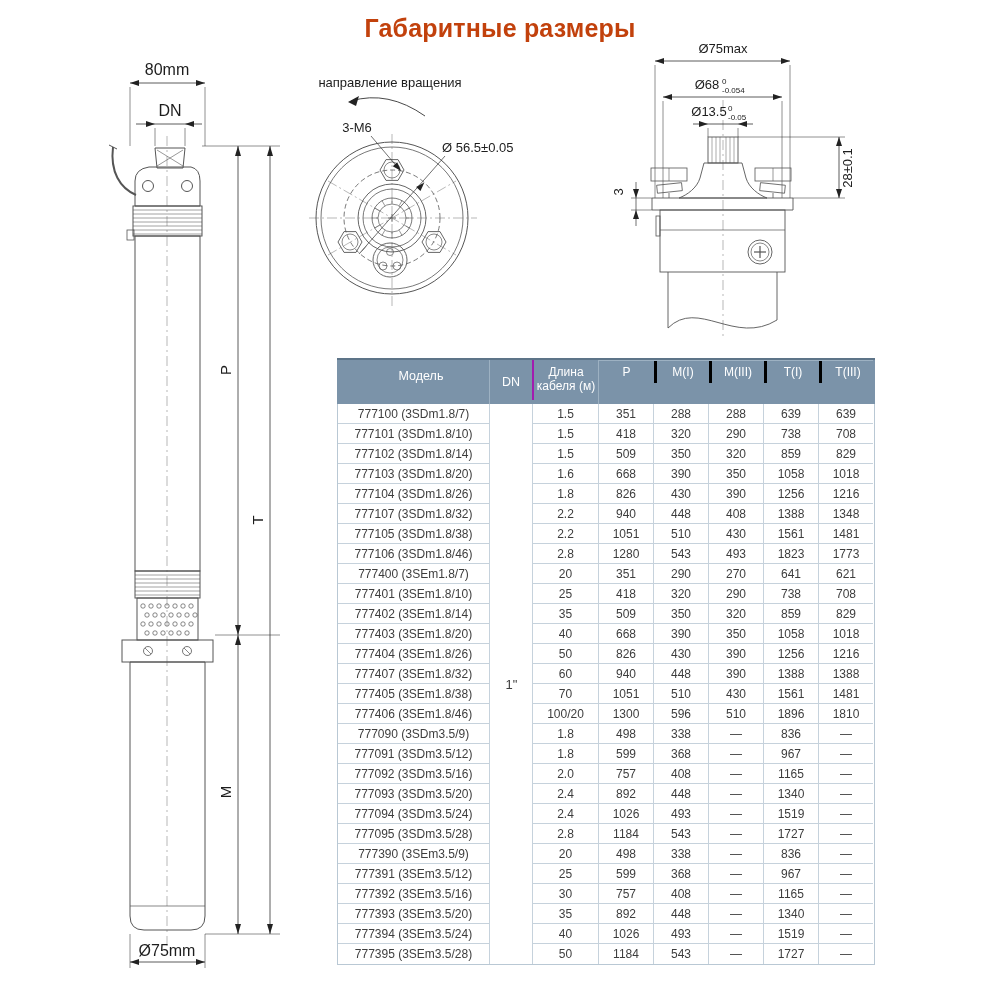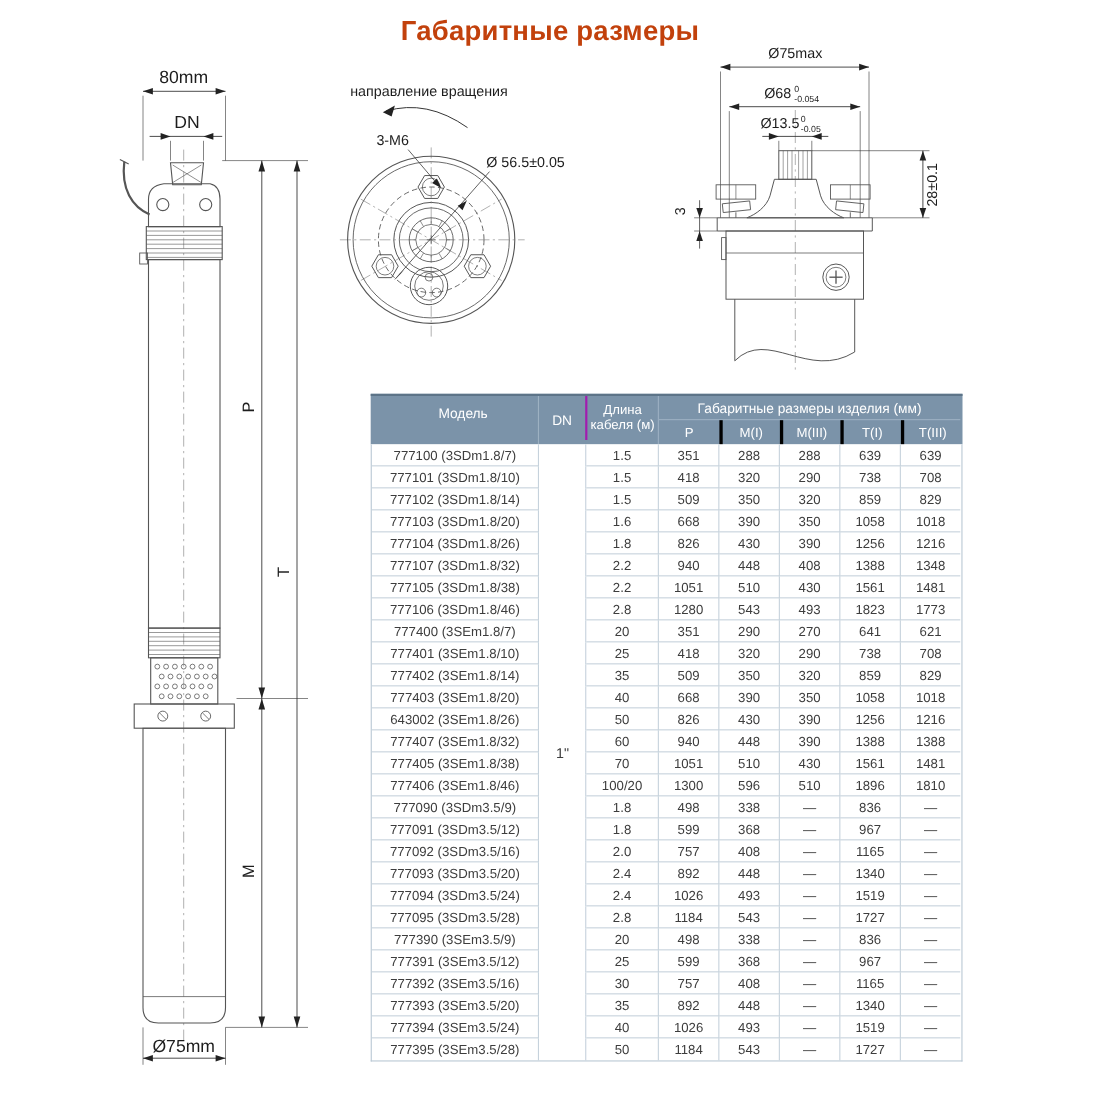--- a/index.html
+++ b/index.html
@@ -315,21 +315,20 @@
 
   <div class="dim-table">
     <div class="thead">
       <div class="th th-model">Модель</div>
       <div class="th th-dn">DN</div>
       <div class="th th-cable">
         <span>Длина</span>
         <span>кабеля (м)</span>
       </div>
       <div class="th-right">
-        <div class="th-group">Габаритные размеры изделия (мм)</div>
         <div class="th-subrow">
           <div class="th-sub">P</div>
           <div class="th-sub">M(I)</div>
           <div class="th-sub">M(III)</div>
           <div class="th-sub">T(I)</div>
           <div class="th-sub">T(III)</div>
         </div>
       </div>
     </div>
     <div class="tbody">
@@ -448,21 +447,21 @@
           <div class="td">777403 (3SEm1.8/20)</div>
           <div class="td dn"></div>
           <div class="td">40</div>
           <div class="td">668</div>
           <div class="td">390</div>
           <div class="td">350</div>
           <div class="td">1058</div>
           <div class="td">1018</div>
         </div>
         <div class="tr">
-          <div class="td">643002 (3SEm1.8/26)</div>
+          <div class="td">777404 (3SEm1.8/26)</div>
           <div class="td dn"></div>
           <div class="td">50</div>
           <div class="td">826</div>
           <div class="td">430</div>
           <div class="td">390</div>
           <div class="td">1256</div>
           <div class="td">1216</div>
         </div>
         <div class="tr">
           <div class="td">777407 (3SEm1.8/32)</div>

